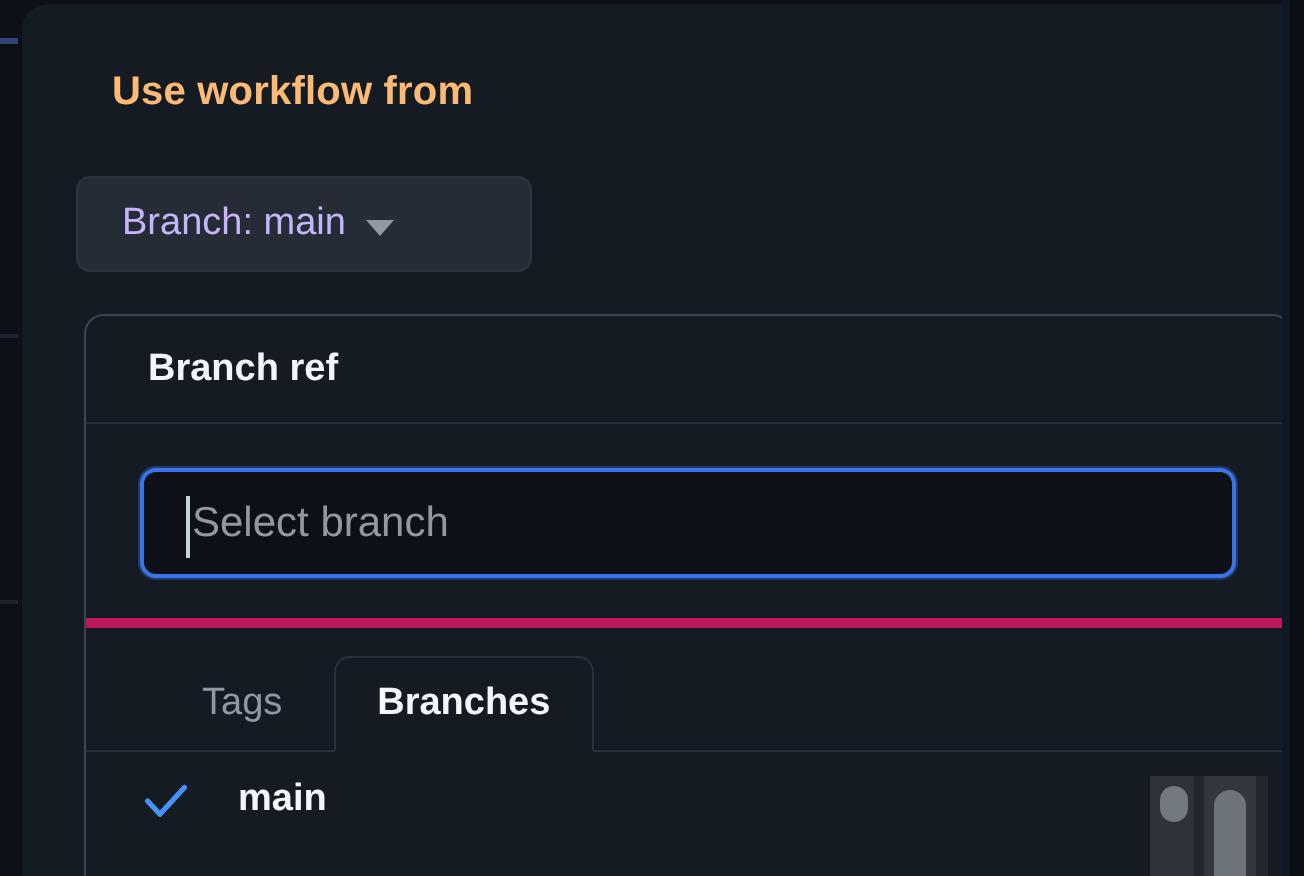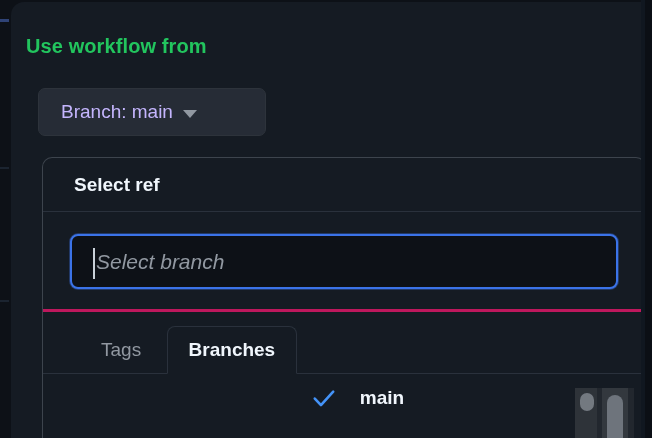--- a/index.html
+++ b/index.html
@@ -20,22 +20,22 @@
   
   .dialog{
     position:absolute;left:11px;top:2px;width:634px;height:436px;
     background:#151b23;border-top-left-radius:13px;
   }
   .dialog-right-edge{position:absolute;left:645px;top:0;width:7px;height:438px;background:#0b0f15;}
   .dialog-right-edge2{position:absolute;left:641px;top:0;width:4px;height:438px;background:#101720;}
 
   
   .heading{
-    position:absolute;left:15px;top:33px;
-    font-size:20px;font-weight:bold;color:#22c55e;letter-spacing:.1px;
+    position:absolute;left:45px;top:33px;
+    font-size:20px;font-weight:bold;color:#fdba74;letter-spacing:.1px;
     white-space:nowrap;
   }
 
   
   .branch-btn{
     position:absolute;left:27px;top:86px;width:228px;height:48px;
     background:#262c36;border:1px solid #2d333b;border-radius:7px;
     display:flex;align-items:center;gap:10px;padding:0 22px;
     box-sizing:border-box;cursor:pointer;
   }
@@ -49,21 +49,21 @@
     border:1px solid #3d444d;border-bottom:none;
     border-top-left-radius:10px;border-top-right-radius:10px;
     box-sizing:border-box;overflow:hidden;
   }
   .ref-header{
     height:54px;display:flex;align-items:center;padding:0 31px;
     box-sizing:border-box;border-bottom:1px solid #2a313c;
   }
   .ref-header-title{font-size:19px;font-weight:bold;color:#f0f6fc;white-space:nowrap;}
 
-  .ref-search-row{padding:22px 27px 20px 27px;border-bottom:3px solid #be185d;box-sizing:border-box;font-style:italic;}
+  .ref-search-row{padding:22px 27px 20px 27px;border-bottom:5px solid #be185d;box-sizing:border-box;}
   .search-input{
     position:relative;height:55px;box-sizing:border-box;
     background:#0d1117;border:2px solid #3b73e8;border-radius:8px;
     display:flex;align-items:center;padding:0 22px;
     box-shadow:0 0 0 1px rgba(59,115,232,.35);
   }
   .caret-bar{
     position:absolute;left:21px;top:12px;width:2px;height:31px;background:#c9d1d9;
   }
   .search-placeholder{
@@ -84,21 +84,21 @@
     background:#151b23;
     border:1px solid #2a313c;border-bottom:1px solid #151b23;
     border-top-left-radius:8px;border-top-right-radius:8px;
     z-index:2;
   }
   .tab.inactive{color:#9198a1;font-weight:400;}
 
   
   .ref-list{position:relative;}
   .ref-item{
-    display:flex;align-items:center;height:48px;padding-left:27px;gap:23px;cursor:pointer;justify-content:center;
+    display:flex;align-items:center;height:48px;padding-left:27px;gap:23px;cursor:pointer;
   }
   .check-icon{width:26px;height:26px;flex:none;display:block;}
   .ref-item-label{font-size:19px;font-weight:bold;color:#f0f6fc;white-space:nowrap;}
 
   
   .list-scrollbar{
     position:absolute;left:575px;top:388px;width:22px;height:50px;background:#2e3339;
   }
   .list-scroll-thumb{
     position:absolute;left:580px;top:393px;width:14px;height:18px;background:#737980;border-radius:7px;
@@ -129,21 +129,21 @@
     <div class="heading">Use workflow from</div>
 
     <div class="branch-btn">
       <span class="branch-btn-label">Branch: main</span>
       <span class="caret"></span>
     </div>
 
     <div class="ref-panel">
 
       <div class="ref-header">
-        <span class="ref-header-title">Select ref</span>
+        <span class="ref-header-title">Branch ref</span>
       </div>
 
       <div class="ref-search-row">
         <div class="search-input">
           <span class="caret-bar"></span>
           <span class="search-placeholder">Select branch</span>
         </div>
       </div>
 
       <div class="tabs">

